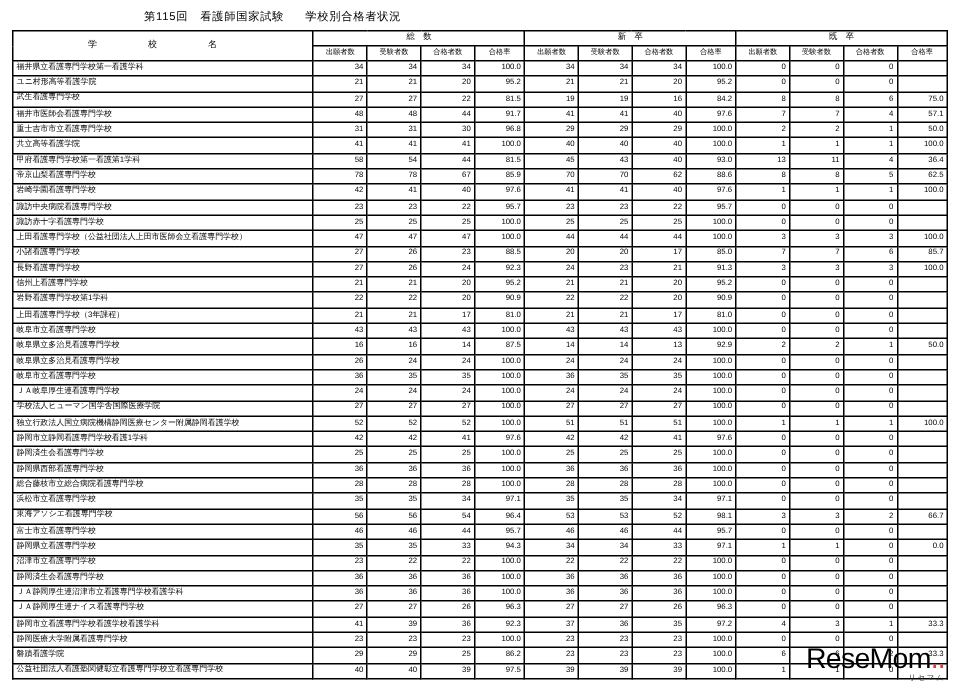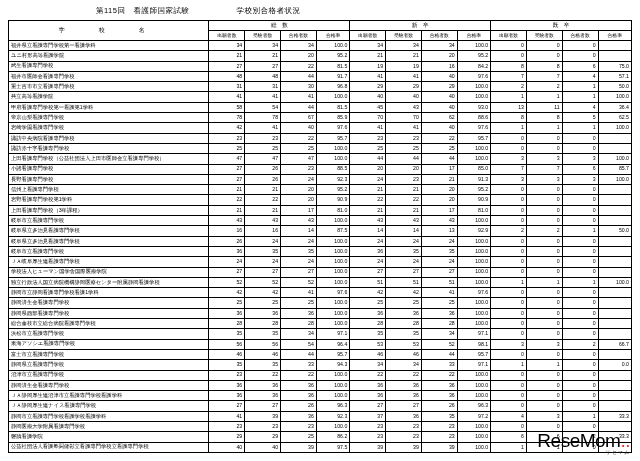--- a/index.html
+++ b/index.html
@@ -2,23 +2,23 @@
 <html><head>
 <meta charset="utf-8">
 <style>
   html,body{margin:0;padding:0;}
   body{
     width:640px;height:461px;background:#ffffff;
     font-family:"Liberation Sans", sans-serif;
     color:#000;overflow:hidden;
   }
   .page{position:relative;width:640px;height:461px;box-sizing:border-box;padding:6px 8px 0 8px;}
-  .title-row{display:flex;align-items:flex-end;gap:27px;font-size:7.5px;padding-left:88px;margin-bottom:4px;}
+  .title-row{display:flex;align-items:flex-end;gap:14px;font-size:7.5px;padding-left:88px;margin-bottom:4px;}
   .title-row .t1{letter-spacing:0.5px;}
-  .title-row .t2{letter-spacing:0.5px;margin-left:20px;}
+  .title-row .t2{letter-spacing:0.5px;}
   table{border-collapse:collapse;width:624px;table-layout:fixed;}
   th,td{border:0.6px solid #000;padding:0;font-size:5.2px;line-height:1.05;}
   thead th{text-align:center;font-weight:normal;background:#fff;}
   .grp{font-size:5.6px;height:9px;}
   .sub{font-size:4.8px;height:9px;}
   .school{font-size:5.3px;text-align:left;padding-left:2px;white-space:nowrap;overflow:hidden;}
   .num{text-align:right;padding-right:2px;font-size:5.2px;}
   tbody tr{height:10.3px;}
   .hdr-school{font-size:6px;letter-spacing:14px;text-align:center;}
   .logo{position:absolute;right:10px;bottom:6px;text-align:right;}

